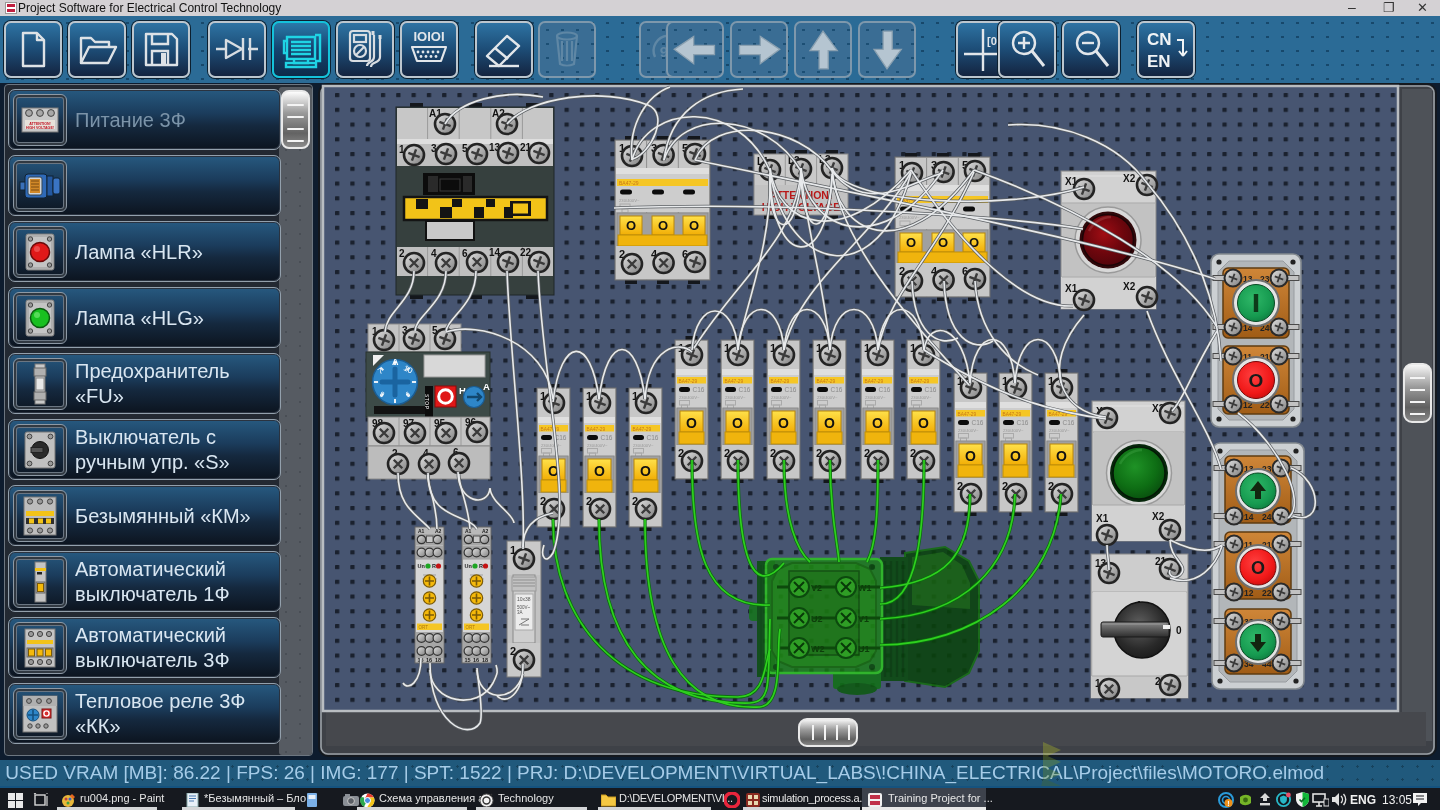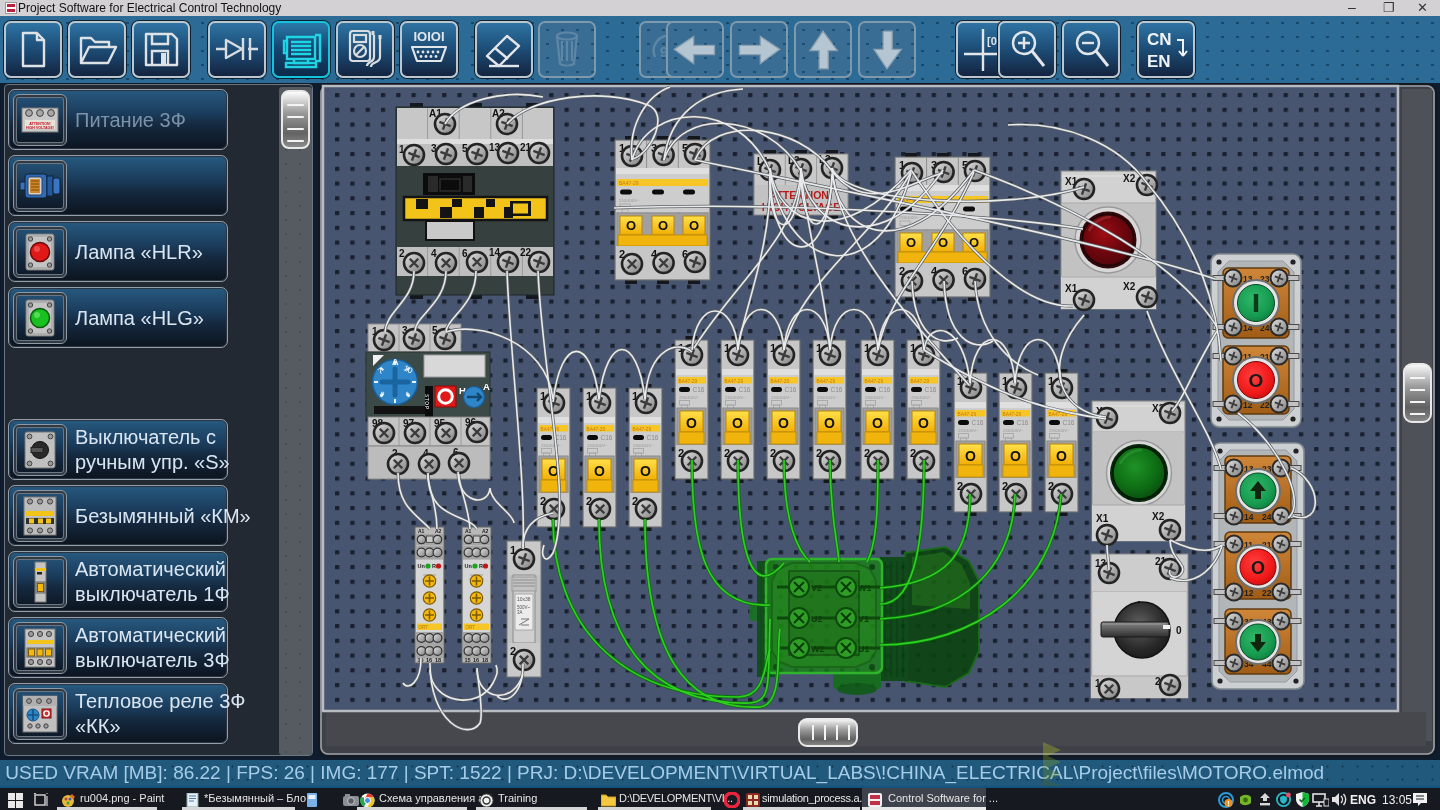--- a/index.html
+++ b/index.html
@@ -13,21 +13,21 @@
 #tbarbg{position:absolute;left:0;top:16px;width:1440px;height:67px;background:#2b6b96;background-image:radial-gradient(#17486b 1.3px,rgba(0,0,0,0) 1.5px);background-size:15px 14px}
 #mainbg{position:absolute;left:0;top:83px;width:1440px;height:681px;background:#0e1c2e;background-image:radial-gradient(#0a1422 1.3px,rgba(0,0,0,0) 1.5px);background-size:15px 14px}
 .tb{position:absolute;top:21px;width:58px;height:57px;border-radius:7px;border:2px solid #bcc6ce;background:linear-gradient(180deg,#2e73a3 0%,#1d4e78 48%,#142440 100%);box-shadow:0 0 0 1px #0c2030}
 .tb.act{border-color:#14c2da;background:linear-gradient(180deg,#2a7aa9 0%,#154470 48%,#0d2b4a 100%)}
 .tb.dis{border-color:#7e98ac;background:#3a6d94;box-shadow:none;background-image:radial-gradient(#1c4f74 1.3px,rgba(0,0,0,0) 1.5px);background-size:15px 14px}
 .tb svg{position:absolute;left:0;top:0}
 #side{position:absolute;left:4px;top:84px;width:309px;height:672px;background:#232932;border:1px solid #6d7680;border-radius:4px}
 #strack{position:absolute;left:274px;top:2px;width:33px;height:668px;background:#565b62;border-radius:3px;background-image:radial-gradient(#494e55 1.2px,rgba(0,0,0,0) 1.4px);background-size:14px 14px}
 #shandle{position:absolute;left:276px;top:5px;width:29px;height:59px;border:2px solid #e9e9e9;border-radius:8px;background:linear-gradient(180deg,#fdfdfd,#9a9a9a 38%,#636363 75%,#8a8a8a)}
 #shandle div{position:absolute;left:4px;width:17px;height:2px;background:#f4f4f4;border-radius:1px}
-.it{position:absolute;left:3px;width:220px;height:61px;border:1px solid #93a0ac;border-radius:7px;background:linear-gradient(180deg,#27597f 0%,#1b3c5c 40%,#15293f 60%,#0c141f 100%);box-shadow:inset 0 0 0 1px #2a3340}
+.it{position:absolute;left:3px;width:273px;height:61px;border:1px solid #93a0ac;border-radius:7px;background:linear-gradient(180deg,#27597f 0%,#1b3c5c 40%,#15293f 60%,#0c141f 100%);box-shadow:inset 0 0 0 1px #2a3340}
 .ib{position:absolute;left:4px;top:4px;width:54px;height:52px;border:1px solid #8d99a5;border-radius:6px;box-shadow:inset 0 0 0 2px rgba(10,16,24,.6),inset 0 0 0 3px #6b7682}
 .ib svg{position:absolute;left:3px;top:3px}
 .tx{position:absolute;left:66px;top:5px;width:202px;color:#d9e6f1;font-size:20px;line-height:25px}
 .tx.one{top:0;line-height:61px}
 .tx.dim{color:#7b93a8}
 #sbar{position:absolute;left:0;top:760px;width:1440px;height:26px;background:#20597c;background-image:radial-gradient(#17425c 1.2px,rgba(0,0,0,0) 1.4px);background-size:15px 13px;color:#a6cce8;font-size:19px;line-height:26px;white-space:pre}
 #taskbar{position:absolute;left:0;top:786px;width:1440px;height:24px;background:#16191f;border-top:2px solid #15537f}
 .tbtxt{position:absolute;top:4px;color:#e6e6e6;font-size:11px;white-space:nowrap}
 .ul{position:absolute;top:19px;height:3px;background:#d4d6d8}
 .trtxt{position:absolute;top:5px;color:#f0f0f0;font-size:12px}
@@ -244,20 +244,31 @@
           <rect x="11" y="6" width="24" height="32" fill="none" stroke="#999"></rect>
           <circle cx="13.5" cy="9" r="2.2" fill="#999" stroke="#444"></circle>
           <circle cx="32.5" cy="9" r="2.2" fill="#999" stroke="#444"></circle>
           <circle cx="13.5" cy="35" r="2.2" fill="#999" stroke="#444"></circle>
           <circle cx="32.5" cy="35" r="2.2" fill="#999" stroke="#444"></circle>
           <circle cx="23" cy="22" r="9.5" fill="#e01818" stroke="#6a0a0a" stroke-width="1.5"></circle>
           <circle cx="20" cy="19" r="3" fill="#f06060" opacity="0.7"></circle>
         </svg>
       </div>
       <div class="tx one">Лампа «HLR»</div>
+    </div>
+<div class="it" style="top:268px">
+      <div class="ib">
+        <svg width="46" height="44" viewBox="0 0 46 44">
+          <rect x="18" y="2" width="10" height="40" fill="#c8c8c8" stroke="#777"></rect>
+          <rect x="17" y="6" width="12" height="8" fill="#b0b0b0" stroke="#666"></rect>
+          <rect x="17" y="30" width="12" height="8" fill="#b0b0b0" stroke="#666"></rect>
+          <rect x="19" y="16" width="8" height="12" fill="#e8e8e8" stroke="#888"></rect>
+        </svg>
+      </div>
+      <div class="tx">Предохранитель<br>«FU»</div>
     </div>
 <div class="it" style="top:334px">
       <div class="ib">
         <svg width="46" height="44" viewBox="0 0 46 44">
           <rect x="8" y="4" width="30" height="36" rx="2" fill="#c0c0c0" stroke="#777"></rect>
           <circle cx="12.5" cy="8.5" r="2.4" fill="#999" stroke="#444"></circle>
           <circle cx="33.5" cy="8.5" r="2.4" fill="#999" stroke="#444"></circle>
           <circle cx="12.5" cy="35.5" r="2.4" fill="#999" stroke="#444"></circle>
           <circle cx="33.5" cy="35.5" r="2.4" fill="#999" stroke="#444"></circle>
           <circle cx="23" cy="22" r="8.5" fill="#2a2a2a" stroke="#111"></circle>
@@ -1050,21 +1061,21 @@
       <path d="M13.8 4.5H8.6a3.5 3.5 0 0 1 1.2 5.2l-2.7 4.8a7 7 0 0 0 6.7-10z" fill="#f5c518"></path>
       <circle cx="7.5" cy="7.5" r="3" fill="#4a90e2" stroke="#fff"></circle>
     </svg>
 <span class="tbtxt" style="left:379px">Схема управления а...</span>
 <div class="ul" style="left:357px;width:110px"></div>
 <svg style="position:absolute;left:479px;top:5px" width="15" height="15" viewBox="0 0 15 15">
       <circle cx="7.5" cy="7.5" r="6.5" fill="#f2f2f2" stroke="#555"></circle>
       <circle cx="7.5" cy="7.5" r="3.5" fill="none" stroke="#333" stroke-width="1.4"></circle>
       <path d="M11 3l2-2" stroke="#333" stroke-width="1.4"></path>
     </svg>
-<span class="tbtxt" style="left:498px">Training</span>
+<span class="tbtxt" style="left:498px">Technology</span>
 <div class="ul" style="left:476px;width:111px"></div>
 <svg style="position:absolute;left:601px;top:5px" width="15" height="14" viewBox="0 0 15 14">
       <path d="M0 2h5l2 2h8v9H0z" fill="#f5c842" stroke="#c89a20"></path>
     </svg>
 <span class="tbtxt" style="left:619px;letter-spacing:-0.3px">D:\DEVELOPMENT\VI...</span>
 <div class="ul" style="left:598px;width:113px"></div>
 <svg style="position:absolute;left:724px;top:4px" width="16" height="16" viewBox="0 0 16 16">
       <circle cx="8" cy="8" r="7" fill="none" stroke="#e8253c" stroke-width="3.4"></circle>
     </svg>
 <svg style="position:absolute;left:746px;top:5px" width="14" height="14" viewBox="0 0 14 14">
@@ -1075,21 +1086,21 @@
       <rect x="8" y="8" width="4" height="4" fill="#e8d8b0"></rect>
     </svg>
 <span class="tbtxt" style="left:762px;letter-spacing:-0.3px">simulation_process.a...</span>
 <div class="ul" style="left:743px;width:117px"></div>
 <div style="position:absolute;left:862px;top:0;width:124px;height:22px;background:#3d424c"></div>
 <svg style="position:absolute;left:868px;top:5px" width="14" height="14" viewBox="0 0 14 14">
       <rect width="14" height="14" rx="2" fill="#f0f0f0"></rect>
       <rect x="2" y="2" width="10" height="4" fill="#c03048"></rect>
       <rect x="2" y="8" width="10" height="4" fill="#c03048"></rect>
     </svg>
-<span class="tbtxt" style="left:888px">Control Software for ...</span>
+<span class="tbtxt" style="left:888px">Training Project for ...</span>
 <div class="ul" style="left:862px;width:124px;background:#e8e8e8"></div>
 <svg style="position:absolute;left:1218px;top:4px" width="16" height="16" viewBox="0 0 16 16">
       <circle cx="8" cy="8" r="7" fill="none" stroke="#2a9ad8" stroke-width="2"></circle>
       <circle cx="8" cy="8" r="3.5" fill="none" stroke="#2a9ad8" stroke-width="1.6"></circle>
       <circle cx="10.5" cy="11" r="4" fill="#f09018"></circle>
       <text x="10.5" y="13.6" font-size="7" fill="#fff" text-anchor="middle" font-weight="bold" font-family="Liberation Sans">!</text>
     </svg>
 <svg style="position:absolute;left:1239px;top:6px" width="13" height="12" viewBox="0 0 13 12">
       <path d="M1 3c4-3 8-3 11 0v6c-4 3-8 3-11 0z" fill="#76b528"></path>
       <circle cx="6.5" cy="6" r="2.4" fill="#3a6a10"></circle>

